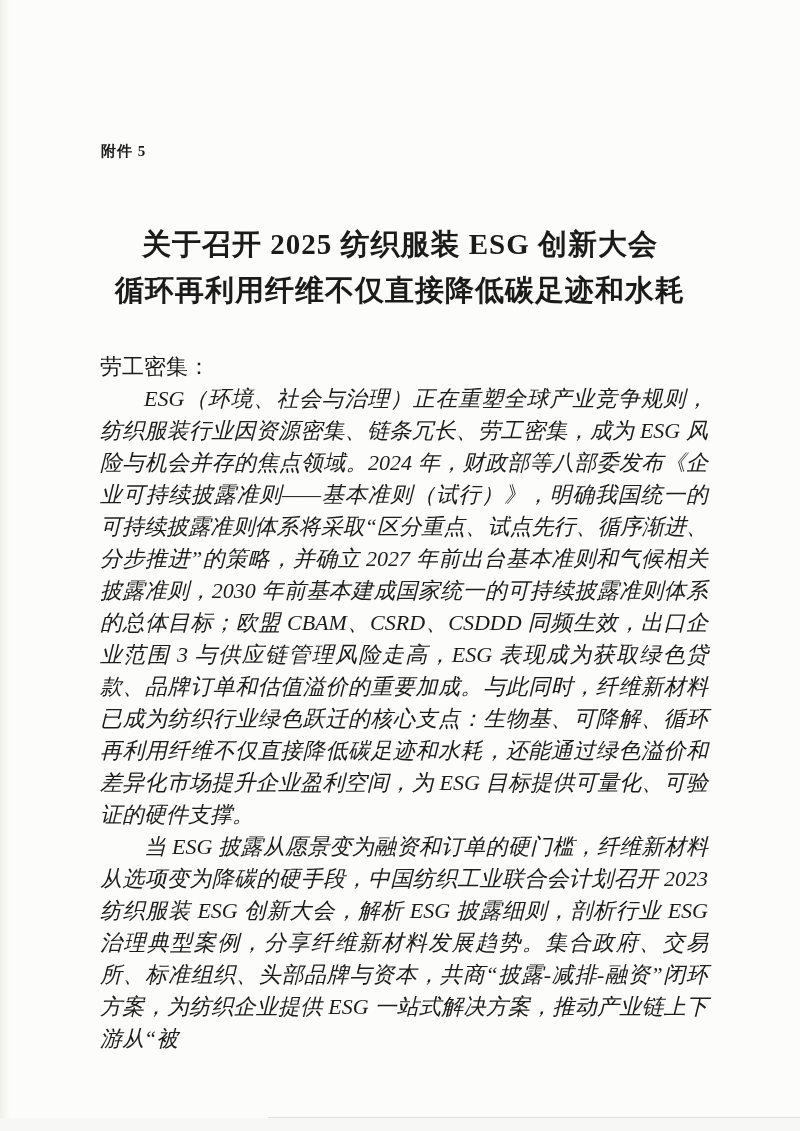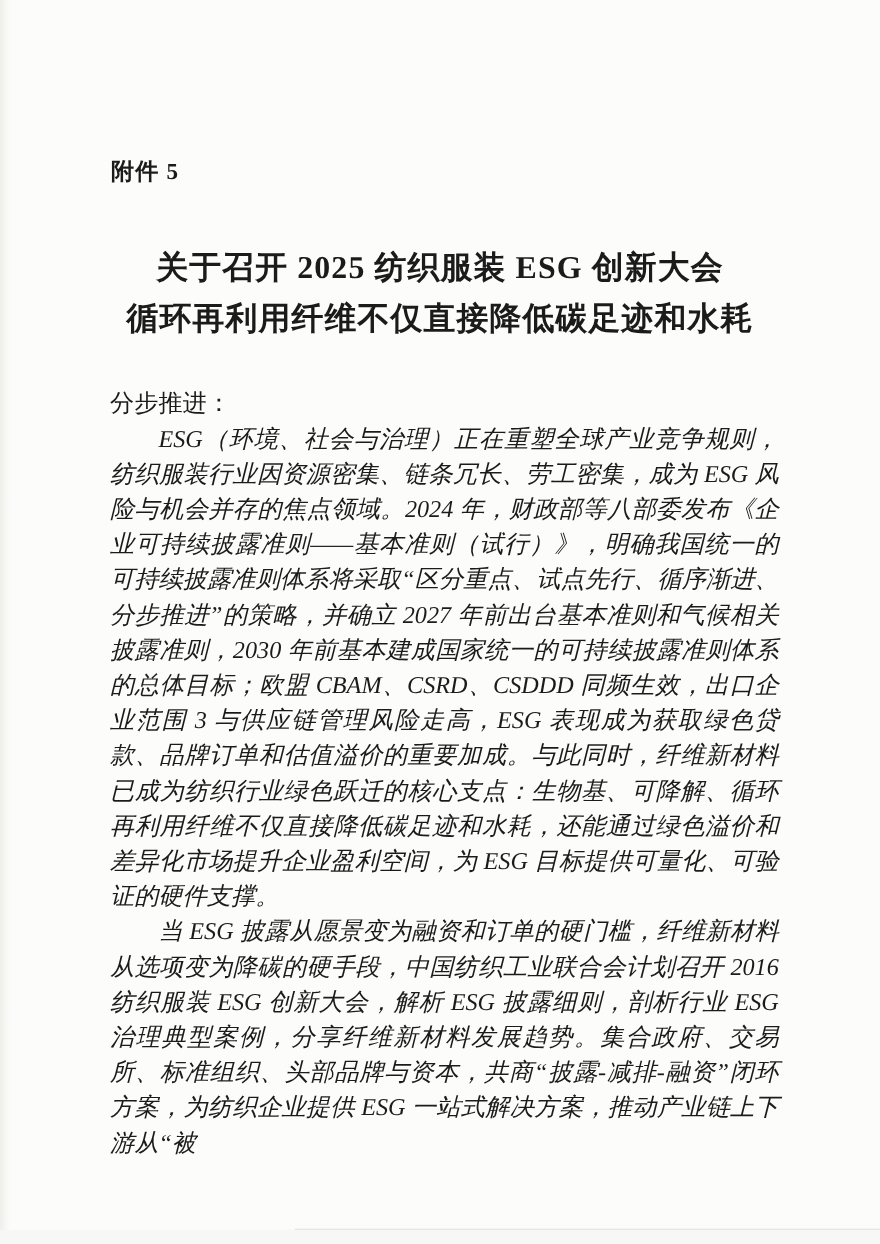--- a/index.html
+++ b/index.html
@@ -36,21 +36,21 @@
   .scan-bottom-line {
     position: absolute;
     left: 268px; top: 1117px;
     width: 532px; height: 1px;
     background: #e0e0dd;
   }
   .attachment {
     position: absolute;
     left: 101px;
     top: 142px;
-    font-size: 21px;
+    font-size: 15px;
     font-weight: 700;
     letter-spacing: 1px;
   }
   .title {
     position: absolute;
     left: 0;
     top: 221px;
     width: 100%;
     margin: 0;
     text-align: center;
@@ -92,18 +92,18 @@
   <div class="scan-bottom-line"></div>
 
   <div class="attachment">附件 5</div>
 
   <h1 class="title">
     <span class="title-line">关于召开 2025 纺织服装 ESG 创新大会</span>
     <span class="title-line">循环再利用纤维不仅直接降低碳足迹和水耗</span>
   </h1>
 
   <div class="body-text">
-    <p class="salutation">分步推进：</p>
+    <p class="salutation">劳工密集：</p>
     <p class="para">ESG（环境、社会与治理）正在重塑全球产业竞争规则，纺织服装行业因资源密集、链条冗长、劳工密集，成为 ESG 风险与机会并存的焦点领域。2024 年，财政部等八部委发布《企业可持续披露准则——基本准则（试行）》，明确我国统一的可持续披露准则体系将采取“区分重点、试点先行、循序渐进、分步推进”的策略，并确立 2027 年前出台基本准则和气候相关披露准则，2030 年前基本建成国家统一的可持续披露准则体系的总体目标；欧盟 CBAM、CSRD、CSDDD 同频生效，出口企业范围 3 与供应链管理风险走高，ESG 表现成为获取绿色贷款、品牌订单和估值溢价的重要加成。与此同时，纤维新材料已成为纺织行业绿色跃迁的核心支点：生物基、可降解、循环再利用纤维不仅直接降低碳足迹和水耗，还能通过绿色溢价和差异化市场提升企业盈利空间，为 ESG 目标提供可量化、可验证的硬件支撑。</p>
-    <p class="para">当 ESG 披露从愿景变为融资和订单的硬门槛，纤维新材料从选项变为降碳的硬手段，中国纺织工业联合会计划召开 2016 纺织服装 ESG 创新大会，解析 ESG 披露细则，剖析行业 ESG 治理典型案例，分享纤维新材料发展趋势。集合政府、交易所、标准组织、头部品牌与资本，共商“披露-减排-融资”闭环方案，为纺织企业提供 ESG 一站式解决方案，推动产业链上下游从“被</p>
+    <p class="para">当 ESG 披露从愿景变为融资和订单的硬门槛，纤维新材料从选项变为降碳的硬手段，中国纺织工业联合会计划召开 2023 纺织服装 ESG 创新大会，解析 ESG 披露细则，剖析行业 ESG 治理典型案例，分享纤维新材料发展趋势。集合政府、交易所、标准组织、头部品牌与资本，共商“披露-减排-融资”闭环方案，为纺织企业提供 ESG 一站式解决方案，推动产业链上下游从“被</p>
   </div>
 
 </div>
 
 </body></html>

